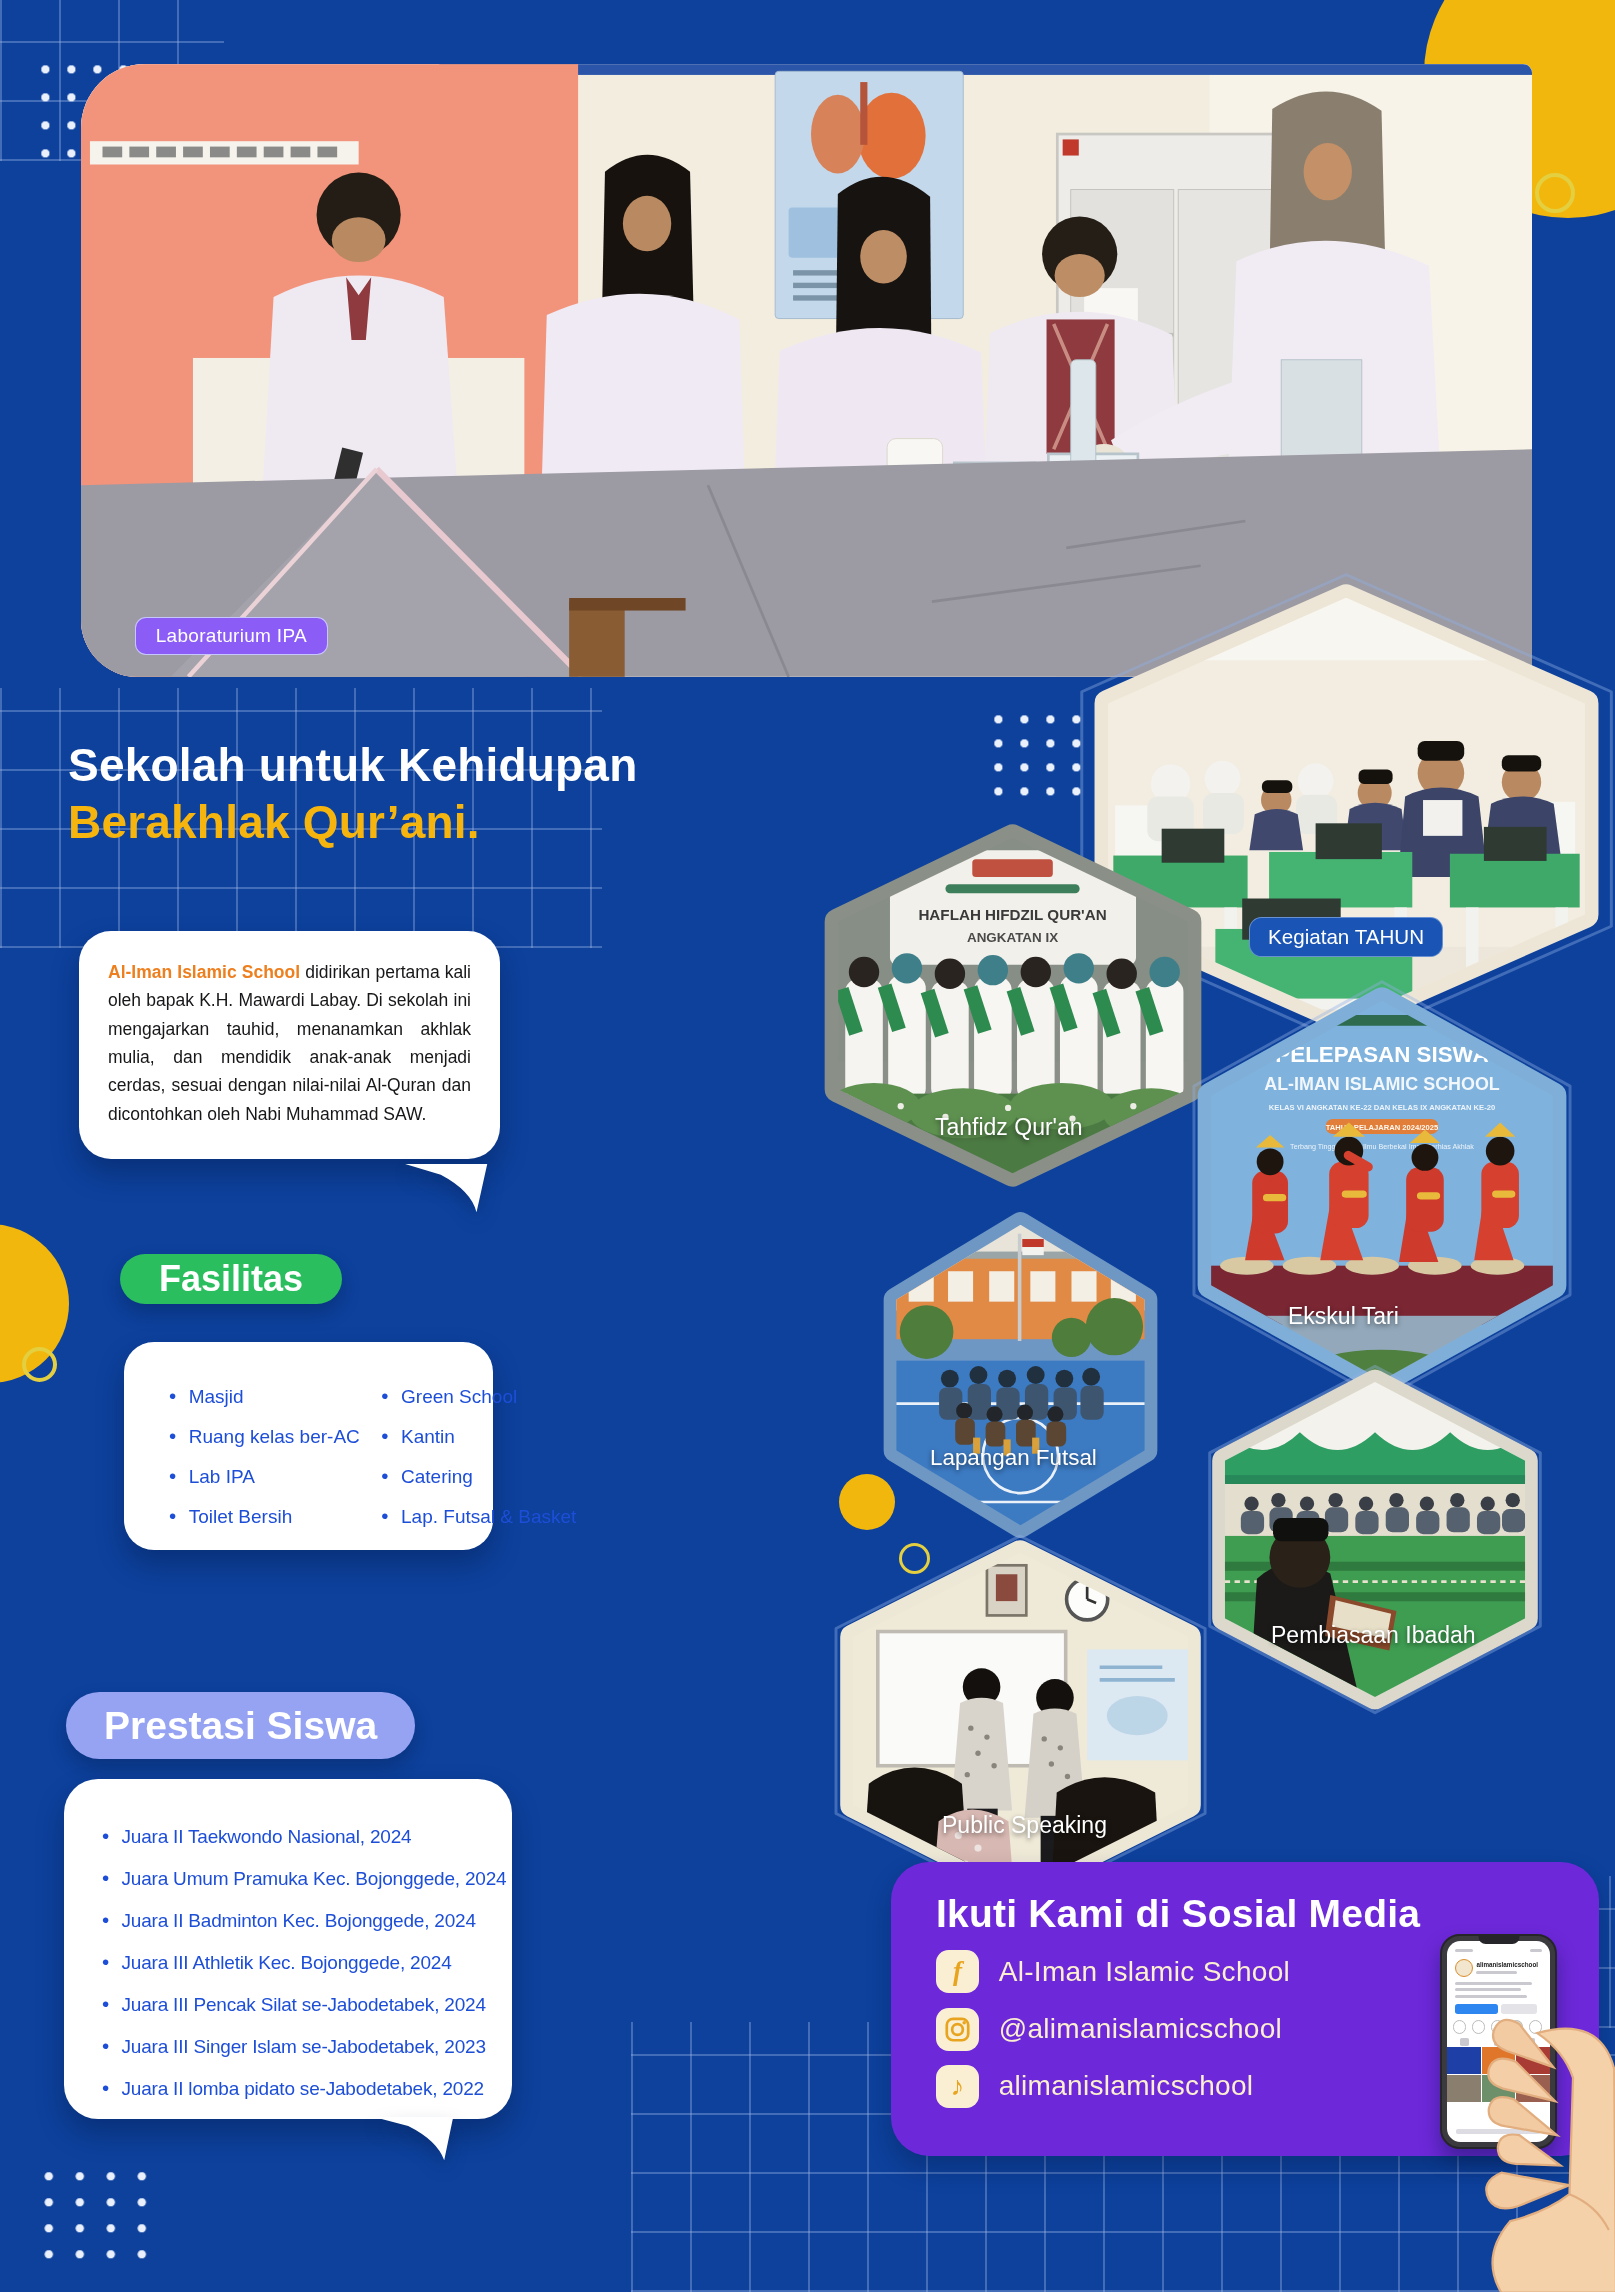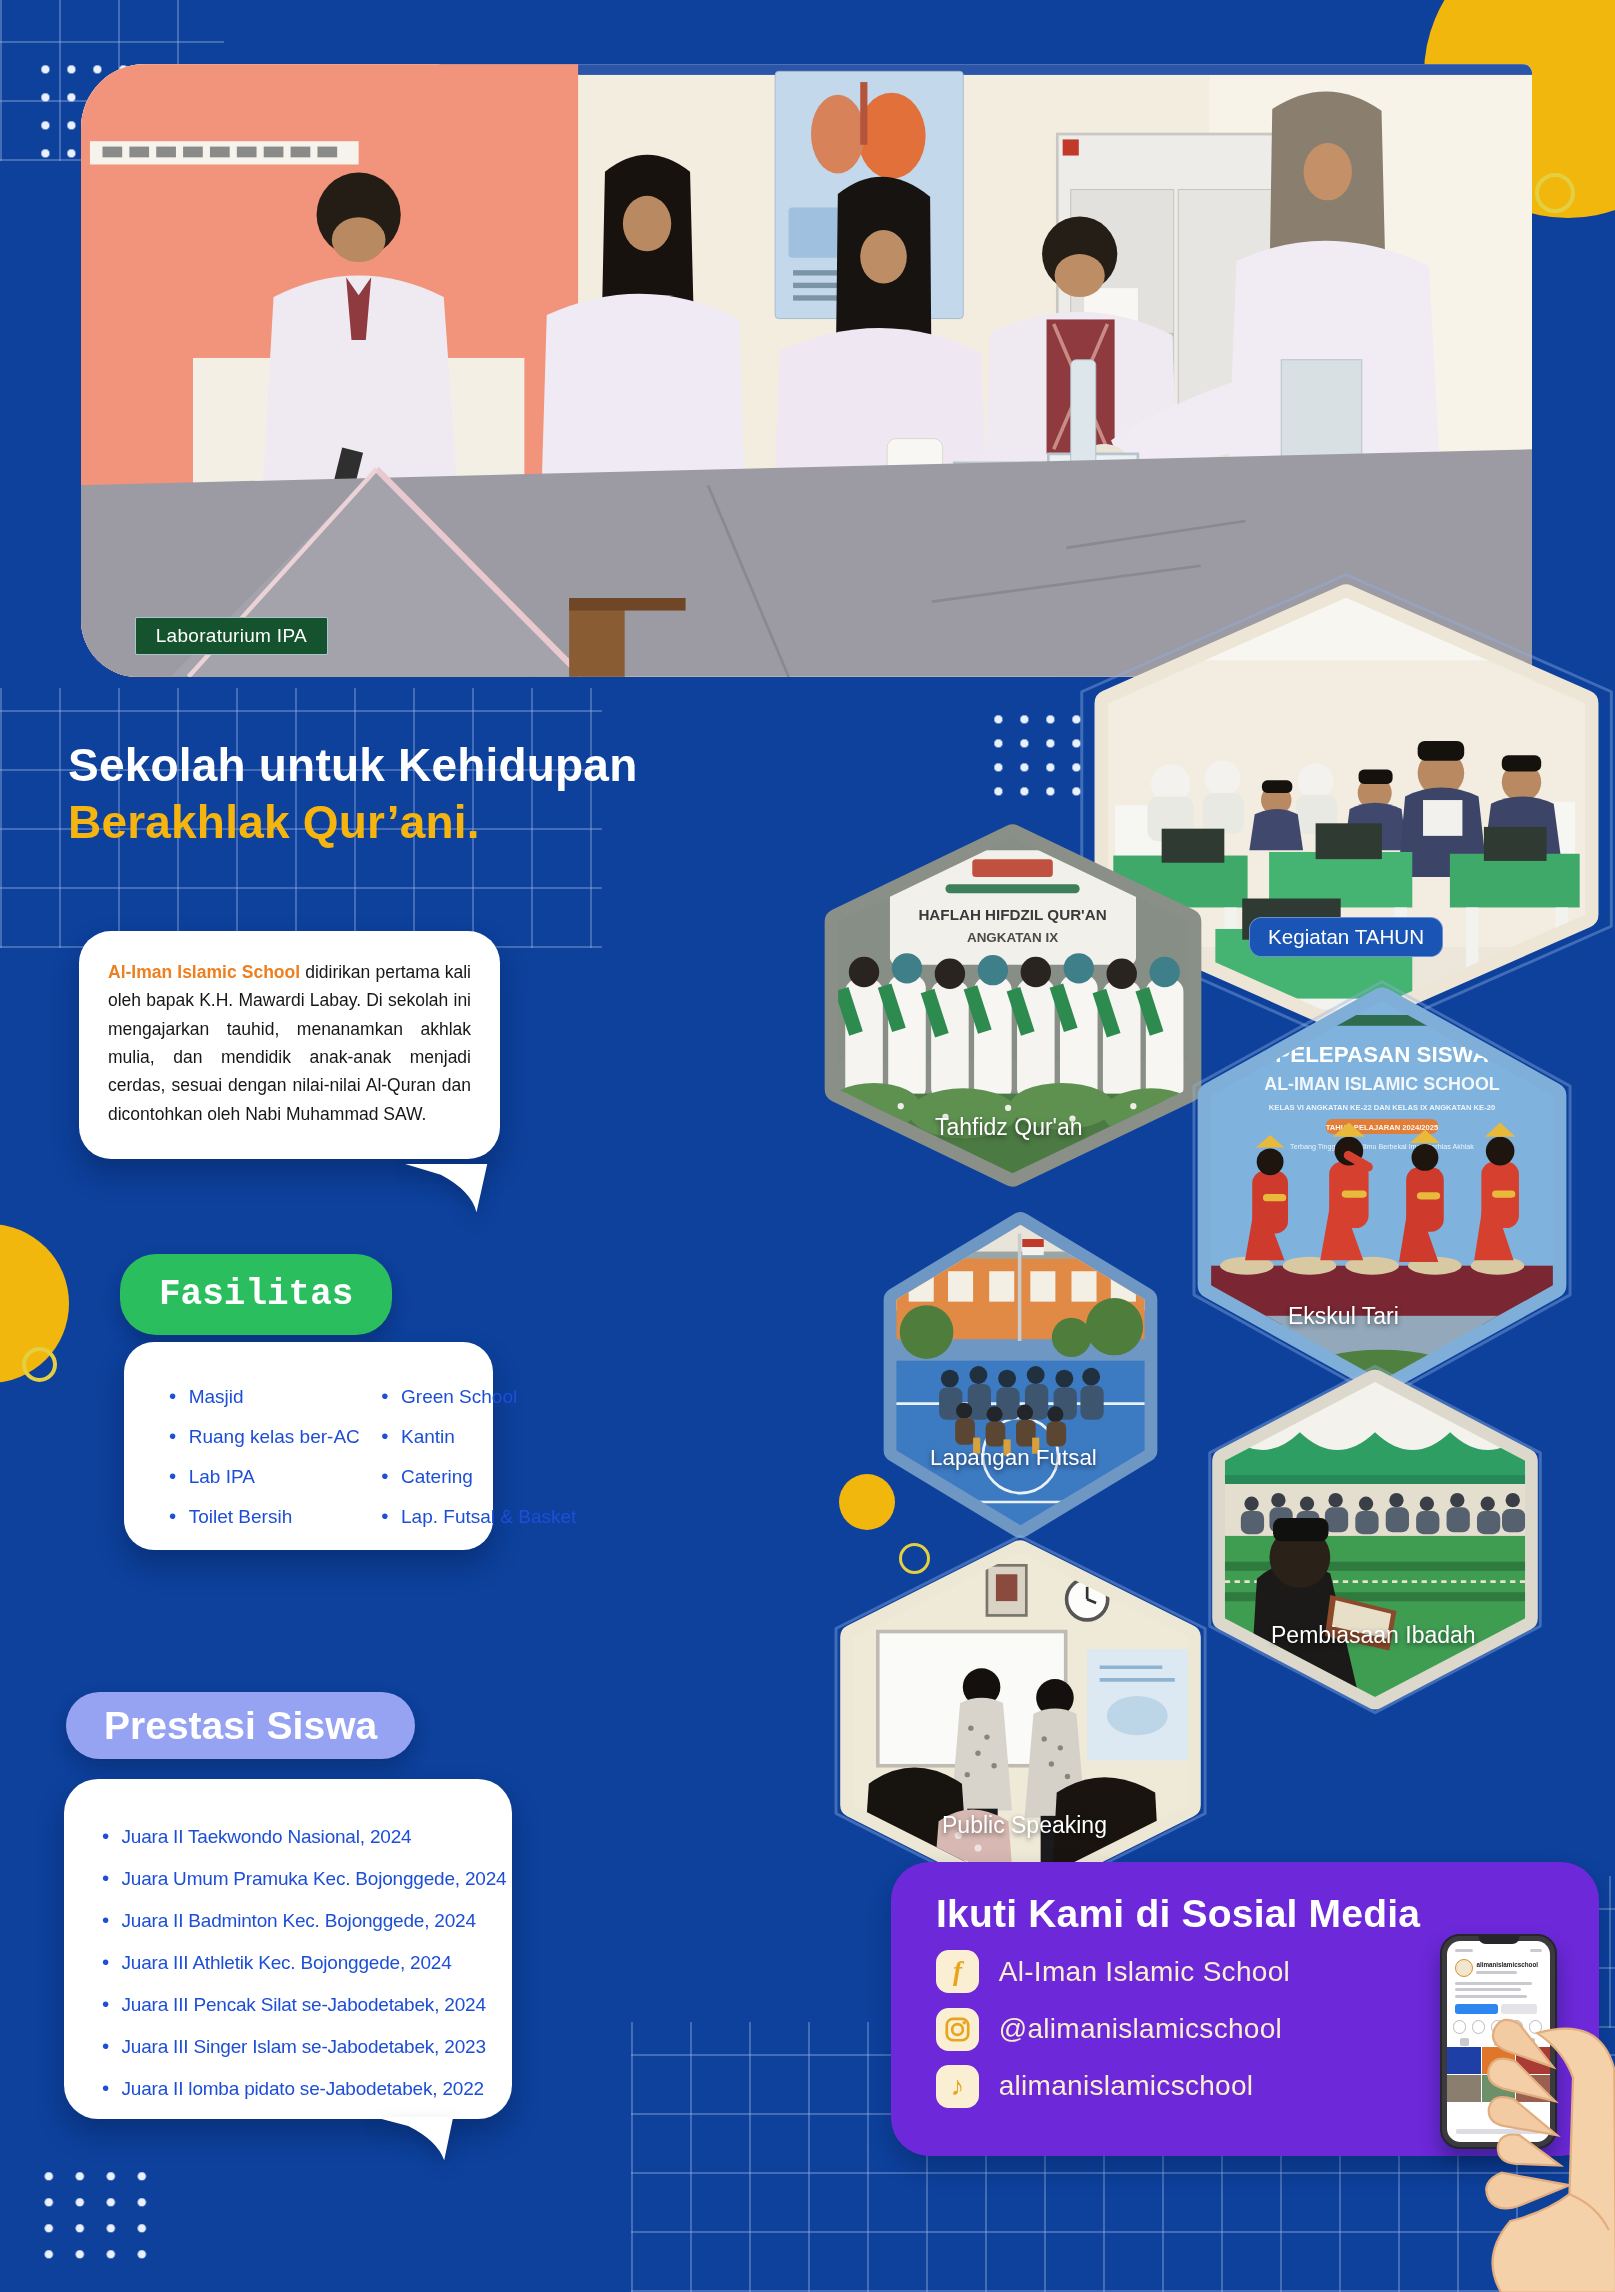--- a/index.html
+++ b/index.html
@@ -11,34 +11,34 @@
      repeating-linear-gradient(0deg, rgba(155,180,228,.38) 0 1.8px, transparent 1.8px 59px),
      repeating-linear-gradient(90deg, rgba(155,180,228,.38) 0 1.8px, transparent 1.8px 59px);}
   
   .dots{background-image:radial-gradient(circle,#EAF1FD 3.8px,transparent 4.5px);}
   
   .ycircle{border-radius:50%;background:#F2B70D;}
   .yring{border-radius:50%;border:4.5px solid #E3CF3F;background:transparent;}
   
   #photo-wrap{left:81px;top:64px;width:1451px;height:613px;border-radius:64px 9px 12.5px 57px;
               overflow:hidden;background:#F3EDDF;}
-  .chip{background:#14532d;border:1.8px solid rgba(220,235,255,.75);color:#fff;border-radius:2px;
+  .chip{background:#8b5cf6;border:1.8px solid rgba(220,235,255,.75);color:#fff;border-radius:11px;
         padding:7.2px 19.7px;font-size:19px;letter-spacing:0.3px;}
   .chip2{background:#1A55B5;border:1.3px solid rgba(220,235,255,.4);color:#fff;border-radius:12.5px;
         padding:7.2px 18px;font-size:20.6px;text-align:center;}
   
   #headline1{left:68px;top:738px;font-size:46px;font-weight:800;color:#ffffff;letter-spacing:0.2px;}
   #headline2{left:68px;top:795px;font-size:46px;font-weight:800;color:#F6B40F;letter-spacing:0.2px;}
   
   .wcard{background:#ffffff;box-shadow:0 14.3px 27px rgba(2,20,60,.35);}
   #about-card{left:79px;top:931px;width:421px;height:228px;border-radius:32px;}
   #about-text{padding:27px 29px;font-size:17.5px;line-height:1.62;color:#17171a;text-align:justify;}
   #about-text b{color:#EE7F1E;font-weight:700;}
   .pill{color:#fff;font-weight:800;display:inline-block;box-shadow:0 9px 18px rgba(2,20,60,.3);}
-  #fasilitas-pill{left:120px;top:1254px;font-size:36px;background:#2ABE5F;border-radius:36px;padding:20px 39px;font-family:Liberation Mono, monospace;}
+  #fasilitas-pill{left:120px;top:1254px;font-size:36px;background:#2ABE5F;border-radius:36px;padding:4px 39px;}
   #fasilitas-card{left:124px;top:1342px;width:369px;height:208px;border-radius:30px;padding:34px 0 0 45px;box-sizing:border-box;}
   .fac-cols{display:flex;gap:21.5px;}
   .plist{list-style:none;margin:0;padding:0;font-size:19px;color:#1d4ed8;}
   .plist li{line-height:39px;white-space:nowrap;}
   .plist li::before{content:"•";margin-right:12.5px;font-size:20.6px;}
   #prestasi-pill{left:66px;top:1692px;font-size:39px;background:#96A3F3;border-radius:38px;padding:11.6px 38px;}
   #prestasi-card{left:64px;top:1779px;width:448px;height:340px;border-radius:34px;padding:36px 0 0 38px;box-sizing:border-box;}
   #prestasi-card .plist{font-size:19px;letter-spacing:-0.2px;}
   #prestasi-card .plist li{line-height:41px;}
   .tail{position:absolute;filter:drop-shadow(0 9px 9px rgba(2,20,60,.25));}

